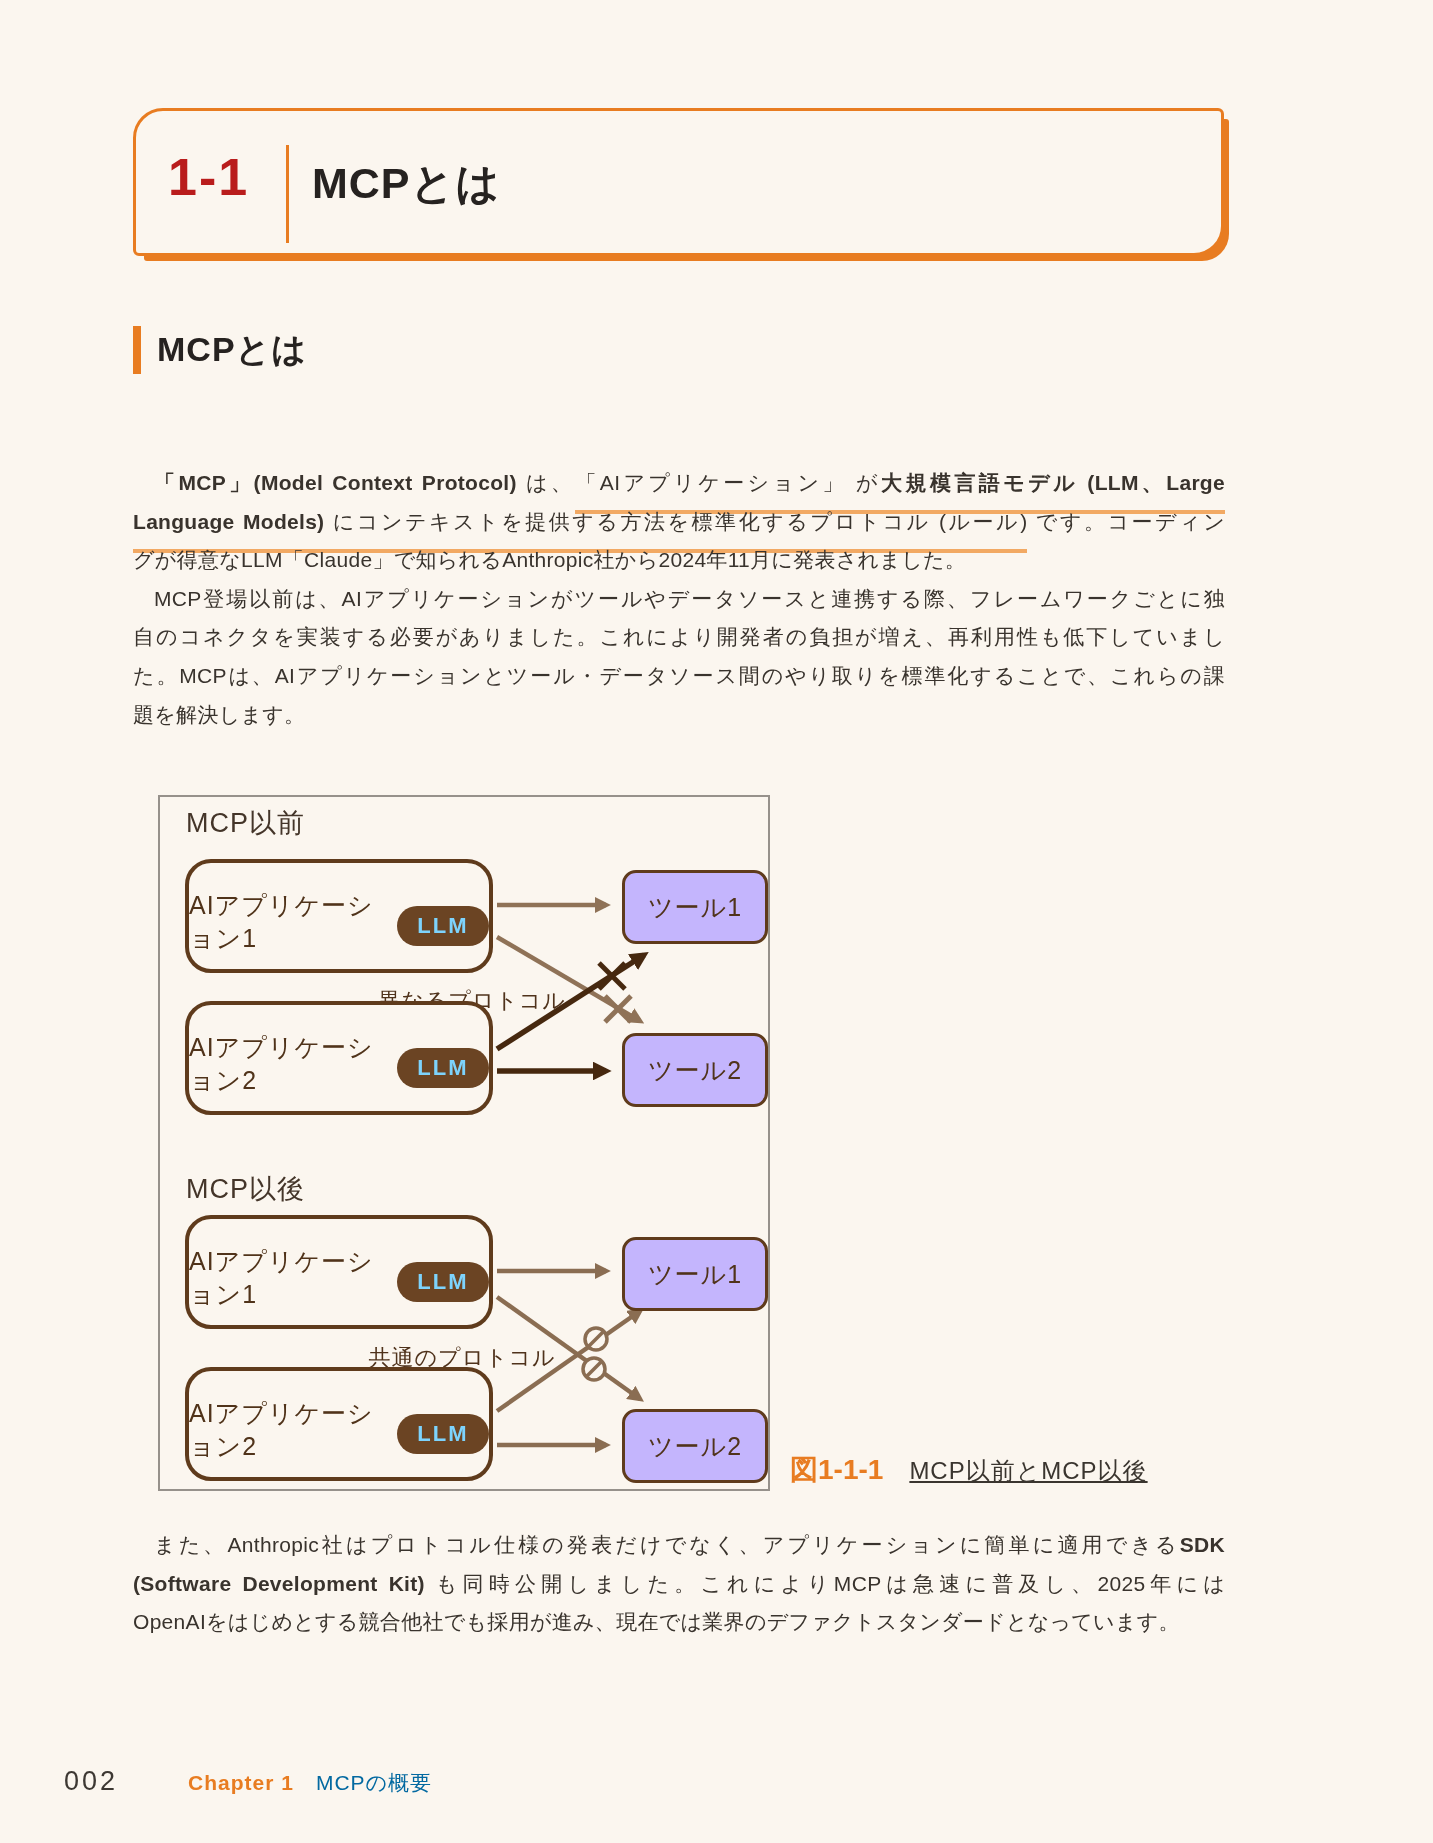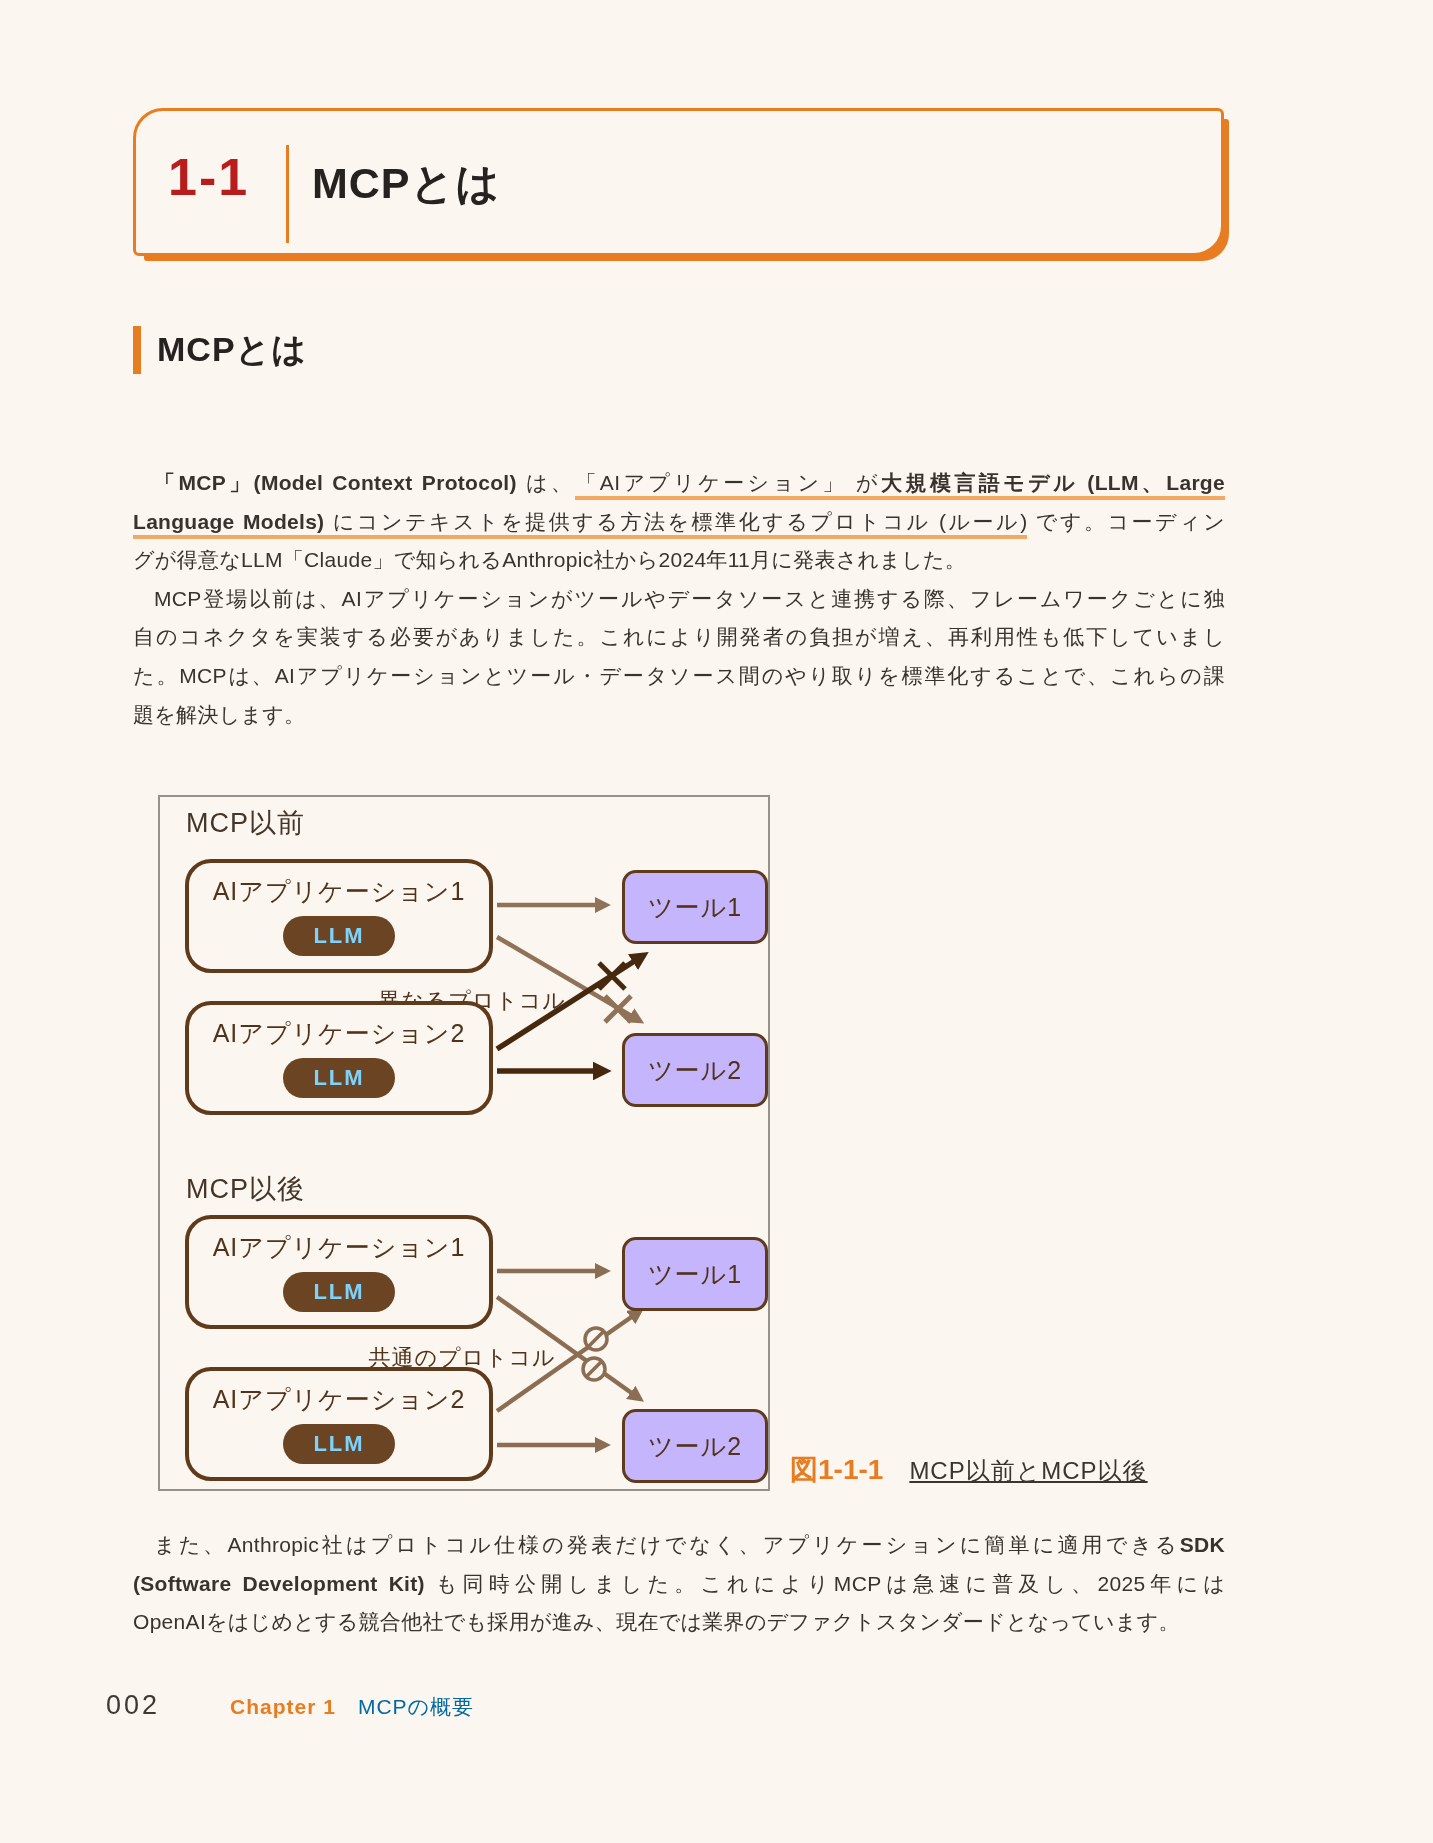--- a/index.html
+++ b/index.html
@@ -19,43 +19,43 @@
   .section-heading{position:absolute;left:133px;top:324px;height:52px;display:flex;align-items:center;}
   .accent-bar{width:8px;height:48px;background:#e87c21;margin-right:16px;}
   .section-heading .txt{font-size:34px;font-weight:bold;color:#262220;letter-spacing:1px;}
 
   
   .para-block{position:absolute;left:133px;width:1092px;color:#39332d;}
   .line{height:38.6px;line-height:38.6px;font-size:21px;letter-spacing:0.3px;}
   .line.just{text-align:justify;text-align-last:justify;}
   .line.ind{text-indent:21px;}
   .b{font-weight:bold;}
-  .u{border-bottom:4px solid #f2a963;padding-bottom:2px;}
+  .u{border-bottom:4px solid #f2a963;padding-bottom:16px;}
 
   
   .figure-frame{position:absolute;left:158px;top:795px;width:608px;height:692px;border:2px solid #96918b;background:#fbf6ef;}
   .fig-svg{position:absolute;left:0;top:0;}
   .fig-title{position:absolute;font-size:27px;color:#443529;letter-spacing:1px;}
   .app-box{position:absolute;width:308px;height:114px;border:4px solid #5f3b1c;border-radius:26px;
-    background:#fbf6ef;box-sizing:border-box;display:flex;flex-direction:column;align-items:center;padding-top:12px;}
+    background:#fbf6ef;box-sizing:border-box;display:flex;flex-direction:row;align-items:center;padding-top:12px;}
   .app-label{font-size:25px;color:#50331a;letter-spacing:1px;}
   .llm-badge{margin-top:8px;width:112px;height:40px;background:#6b4423;border-radius:20px;
     color:#7dd3fc;font-size:22px;font-weight:bold;letter-spacing:2px;display:flex;align-items:center;justify-content:center;}
   .tool-box{position:absolute;width:146px;height:74px;border:3px solid #5f3b1c;border-radius:14px;
     background:#c4b5fd;box-sizing:border-box;display:flex;align-items:center;justify-content:center;}
   .tool-label{font-size:25px;color:#50331a;letter-spacing:1px;}
   .proto-label{position:absolute;width:240px;text-align:center;font-size:22px;color:#4f321b;letter-spacing:1px;}
 
   
   .figure-caption{position:absolute;left:790px;top:1451px;display:flex;align-items:baseline;}
   .caption-label{font-size:28px;font-weight:bold;color:#e87c21;margin-right:26px;}
   .caption-text{font-size:24px;color:#3a352f;letter-spacing:1px;text-decoration:underline;}
 
   
-  .footer{position:absolute;left:64px;top:1690px;display:flex;align-items:baseline;margin-left:42px;}
+  .footer{position:absolute;left:64px;top:1766px;display:flex;align-items:baseline;}
   .page-number{font-size:27px;color:#3d3833;letter-spacing:3px;}
   .footer-chapter-label{margin-left:70px;font-size:21px;font-weight:bold;color:#e87c21;letter-spacing:1px;}
   .footer-chapter-name{margin-left:22px;font-size:21px;font-weight:normal;color:#0369a1;letter-spacing:1px;}
 </style>
 </head>
 <body>
 
 <div id="page">
 
   <div class="chapter-header">

